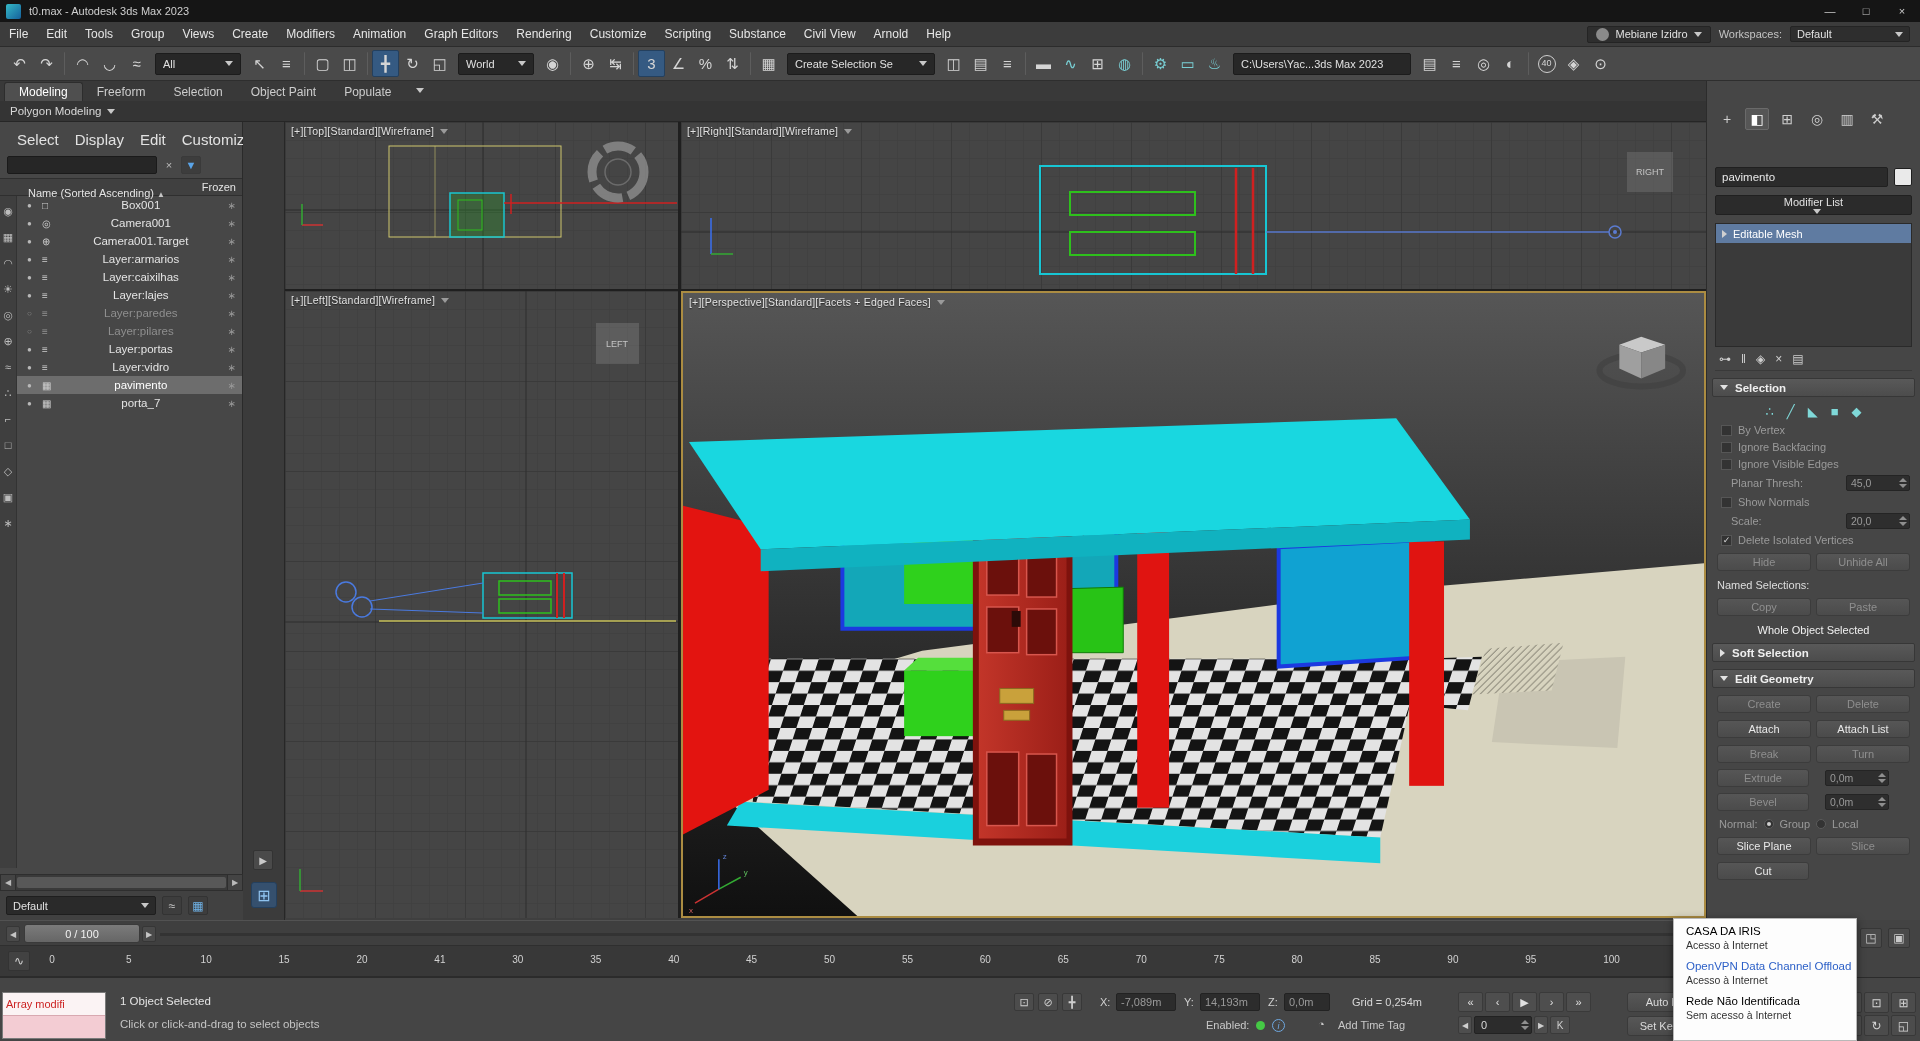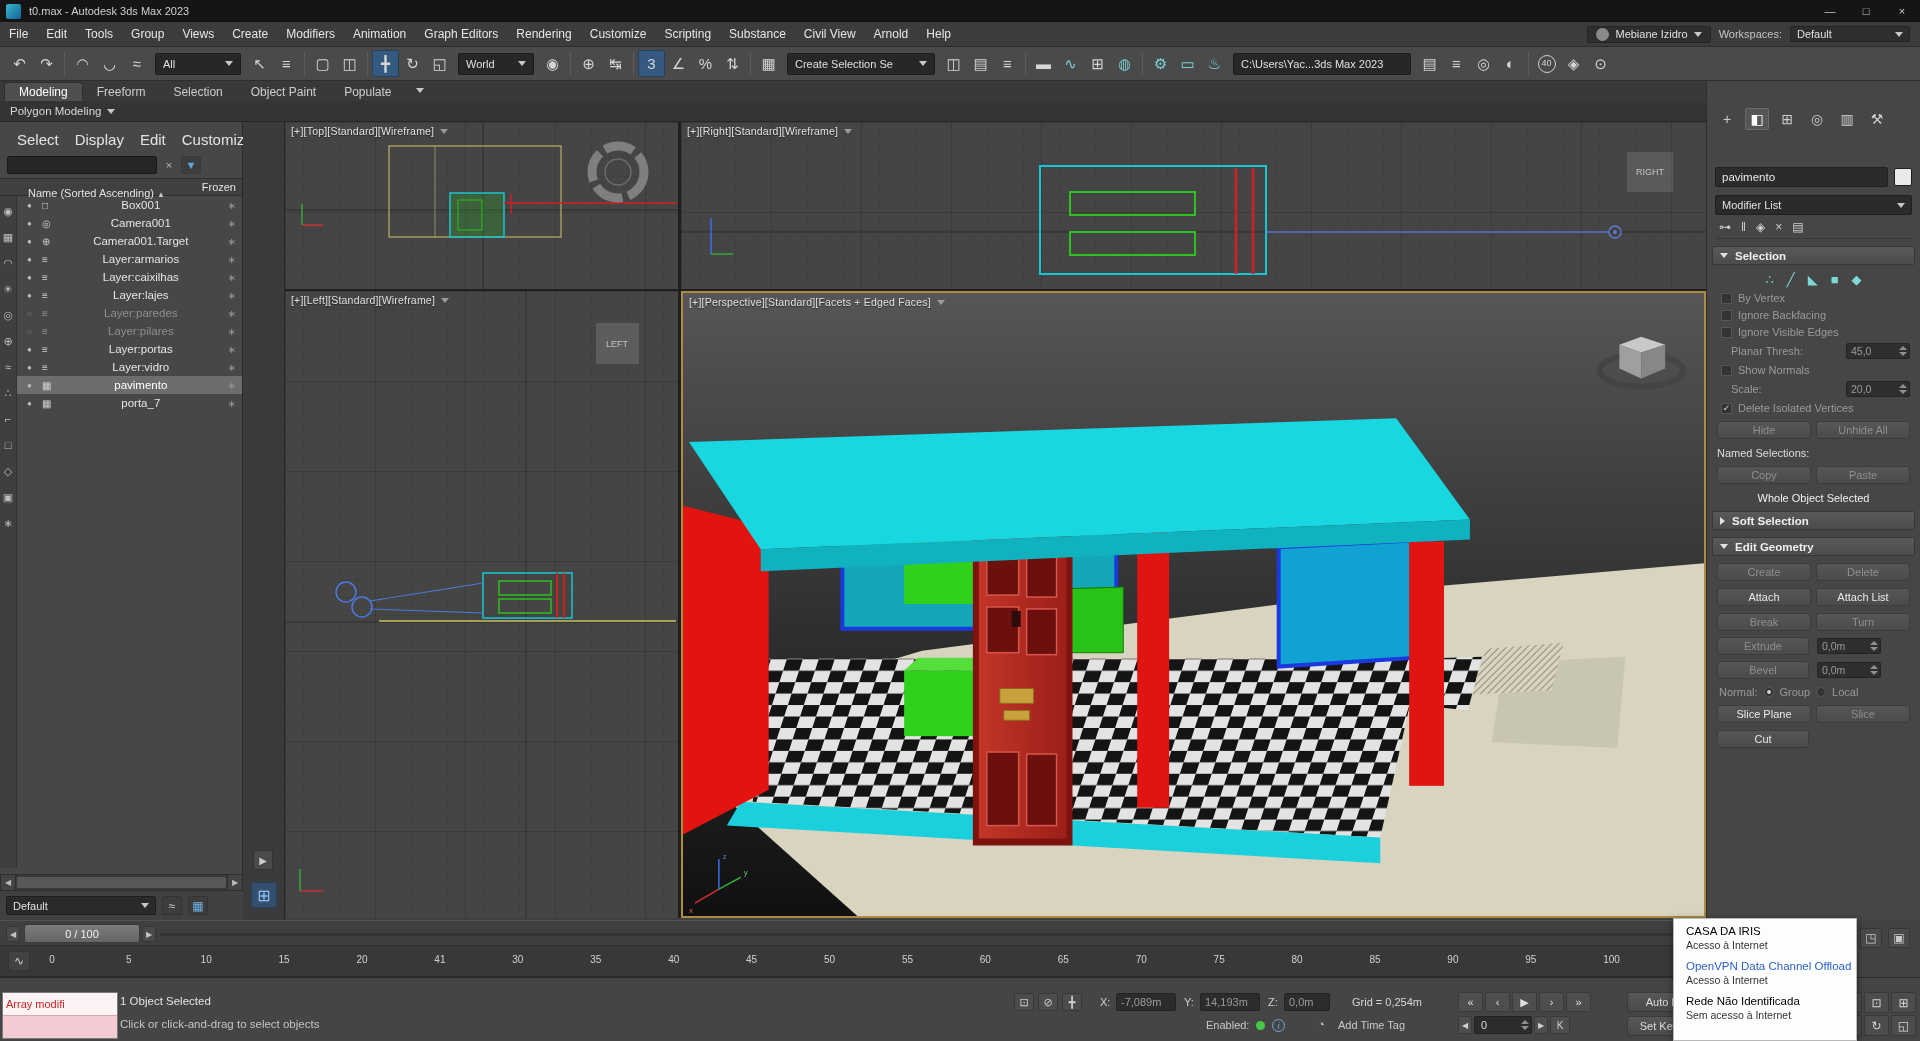--- a/index.html
+++ b/index.html
@@ -106,21 +106,21 @@
   .cmdpanel{position:absolute;left:1706px;top:81px;width:214px;height:839px;background:#464646;
     border-left:1px solid #2c2c2c;overflow:hidden;font-size:11px;}
   .cp-tabs{margin-top:26px;height:24px;display:flex;align-items:center;padding:0 8px;gap:6px;}
   .cp-tab{width:24px;height:22px;display:flex;align-items:center;justify-content:center;font-size:14px;color:#cfcfcf;border-radius:2px;}
   .cp-tab.on{background:#565656;border:1px solid #6a6a6a;color:#ffffff;}
   .cp-name-row{margin:36px 8px 0;display:flex;gap:6px;align-items:center;}
   .cp-namefield{flex:1;height:20px;background:#2b2b2b;border:1px solid #202020;border-radius:2px;
     display:flex;align-items:center;padding:0 6px;color:#e8e8e8;font-size:11.5px;}
   .cp-swatch{width:18px;height:18px;background:#eaeaea;border:1px solid #1f1f1f;border-radius:2px;}
   .cp-dd{margin:8px 8px 0;height:20px;background:#2b2b2b;border:1px solid #202020;border-radius:2px;
-    display:flex;align-items:center;justify-content:space-between;padding:0 6px;color:#e0e0e0;}
+    display:flex;align-items:center;justify-content:space-between;padding:0 6px;color:#e0e0e0;flex-direction:column;}
   .cp-stack{margin:8px 8px 0;height:124px;background:#3a3a3a;border:1px solid #2a2a2a;}
   .stack-row{height:19px;display:flex;align-items:center;gap:6px;padding:0 6px;color:#e6e6e6;}
   .stack-row.sel{background:#5f7ba1;color:#ffffff;}
   .st-arrow{width:0;height:0;border-top:4px solid transparent;border-bottom:4px solid transparent;border-left:5px solid #d0d0d0;}
   .cp-stacktools{margin:4px 8px 0;height:20px;display:flex;align-items:center;gap:10px;
     border-bottom:1px solid #393939;padding:0 4px 4px;}
   .st-tool{font-size:12px;color:#cfcfcf;}
   .rollout{margin:7px 5px 0;height:19px;background:linear-gradient(#595959,#4c4c4c);border:1px solid #373737;border-radius:2px;
     display:flex;align-items:center;gap:7px;padding:0 7px;font-weight:bold;font-size:11.5px;color:#efefef;}
   .ro-open{width:0;height:0;border-left:4px solid transparent;border-right:4px solid transparent;border-top:5px solid #e2e2e2;}
@@ -136,21 +136,21 @@
   .spinner{display:inline-flex;flex-direction:column;gap:2px;}
   .spinner i{display:block;width:0;height:0;border-left:4px solid transparent;border-right:4px solid transparent;}
   .spinner .up{border-bottom:4px solid #8f8f8f;}
   .spinner .dn{border-top:4px solid #8f8f8f;}
   .btn-row{display:flex;gap:5px;margin:7px 10px 0;}
   .btn{flex:1;height:18px;background:linear-gradient(#565656,#4b4b4b);border:1px solid #3c3c3c;border-radius:3px;
     display:flex;align-items:center;justify-content:center;font-size:11px;color:#8f8f8f;}
   .btn.lit{color:#e8e8e8;}
   .cp-label{margin:8px 0 0 10px;color:#dedede;}
   .cp-center{margin:8px 0 0;text-align:center;color:#f0f0f0;}
-  .eg-spin{display:flex;align-items:center;gap:8px;margin:6px 10px 0;}
+  .eg-spin{display:flex;align-items:center;gap:16px;margin:6px 10px 0;}
   .eg-spin .btn{flex:0 0 92px;}
   .norm-row{display:flex;align-items:center;gap:6px;margin:7px 10px 0 12px;color:#9a9a9a;}
   .radio{width:10px;height:10px;border-radius:50%;background:#333;border:1px solid #5a5a5a;position:relative;}
   .radio.on::after{content:"";position:absolute;left:2px;top:2px;width:4px;height:4px;border-radius:50%;background:#cfcfcf;}
   
   .timeslider{position:absolute;left:0;top:920px;width:1706px;height:26px;background:#3f3f3f;border-top:1px solid #525252;
     border-bottom:1px solid #2f2f2f;}
   .ts-arrow{position:absolute;top:5px;width:14px;height:16px;display:flex;align-items:center;justify-content:center;
     font-size:8px;color:#c5c5c5;background:#4a4a4a;border:1px solid #363636;border-radius:2px;}
   .ts-handle{position:absolute;left:24px;top:3px;width:116px;height:19px;background:linear-gradient(#7b7b7b,#666666);
@@ -162,21 +162,21 @@
     color:#cfcfcf;background:#424242;border:1px solid #333;border-radius:2px;font-size:12px;}
   .ticks{position:absolute;left:47px;width:1573px;top:8px;display:flex;justify-content:space-between;
     font-size:10px;color:#d2d2d2;}
   .tick{min-width:10px;text-align:center;}
   .side-dock{position:absolute;left:1706px;top:920px;width:214px;height:57px;background:#434343;
     display:flex;justify-content:flex-end;align-items:flex-start;gap:6px;padding:8px 10px 0 0;}
   .sd-icon{width:22px;height:20px;display:flex;align-items:center;justify-content:center;font-size:12px;color:#c9c9c9;
     background:#4a4a4a;border:1px solid #363636;border-radius:2px;}
   
   .statusbar{position:absolute;left:0;top:977px;width:1920px;height:64px;background:#454545;border-top:1px solid #2b2b2b;}
-  .listener{position:absolute;left:2px;top:14px;width:116px;height:47px;border:1px solid #7a7a7a;background:#f3ccd3;overflow:hidden;}
+  .listener{position:absolute;left:2px;top:14px;width:104px;height:47px;border:1px solid #7a7a7a;background:#f3ccd3;overflow:hidden;}
   .listener-top{height:23px;background:#fbf3f4;border-bottom:1px solid #d8a8b0;display:flex;align-items:center;
     padding:0 3px;font-size:11px;color:#cc2222;white-space:nowrap;}
   .st-line1{position:absolute;left:120px;top:17px;font-size:11.5px;color:#e4e4e4;}
   .st-line2{position:absolute;left:120px;top:40px;font-size:11.5px;color:#c4c4c4;}
   .st-icons{position:absolute;left:1014px;top:15px;display:flex;gap:4px;}
   .st-ic{width:20px;height:18px;display:flex;align-items:center;justify-content:center;font-size:11px;color:#cfcfcf;
     background:#4c4c4c;border:1px solid #383838;border-radius:2px;}
   .axis-label{position:absolute;top:18px;font-size:11px;color:#d0d0d0;}
   .sfield{position:absolute;top:15px;height:18px;background:#2c2c2c;border:1px solid #222;border-radius:2px;
     color:#9a9a9a;font-size:11px;display:flex;align-items:center;padding:0 4px;}
@@ -866,20 +866,28 @@
   <div class="cp-name-row">
     <div class="cp-namefield">
         <span>pavimento</span>
       </div>
     <div class="cp-swatch"></div>
   </div>
   <div class="cp-dd">
     <span>Modifier List</span>
     <span class="caret"></span>
   </div>
+  <div class="cp-stack">
+
+      <div class="stack-row sel">
+        <span class="st-arrow"></span>
+        <span>Editable Mesh</span>
+      </div>
+
+  </div>
   <div class="cp-stacktools">
 
       <span class="st-tool"><span>⊶</span></span>
 
       <span class="st-tool"><span>‖</span></span>
 
       <span class="st-tool"><span>◈</span></span>
 
       <span class="st-tool"><span>×</span></span>
 

